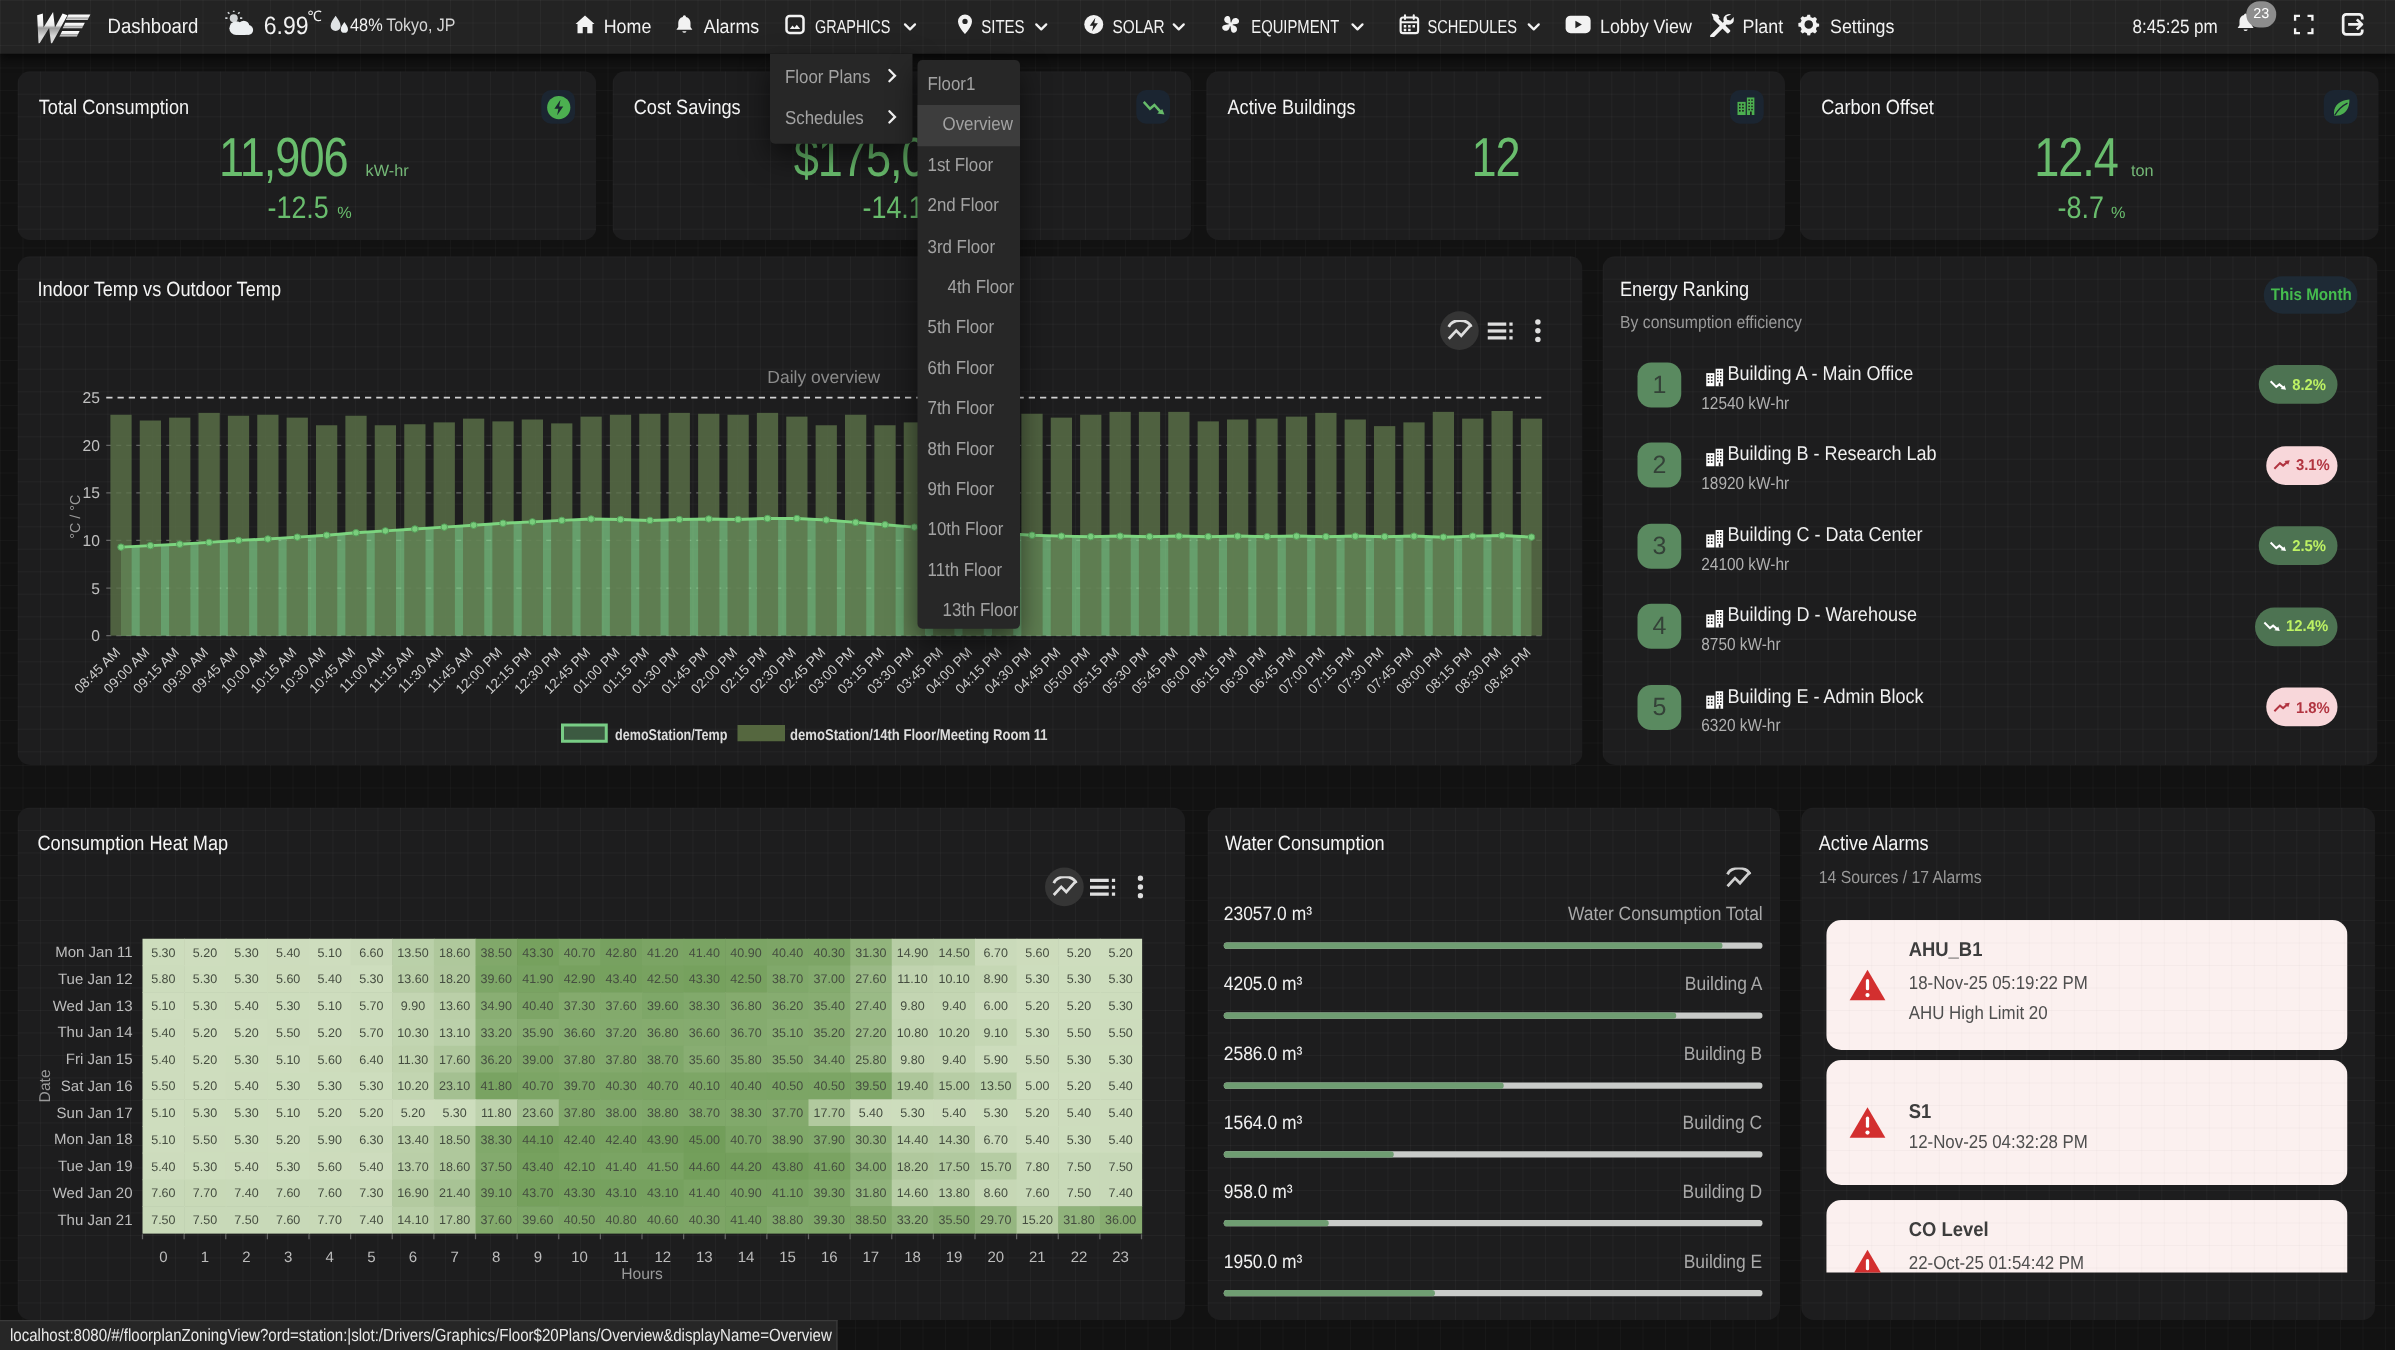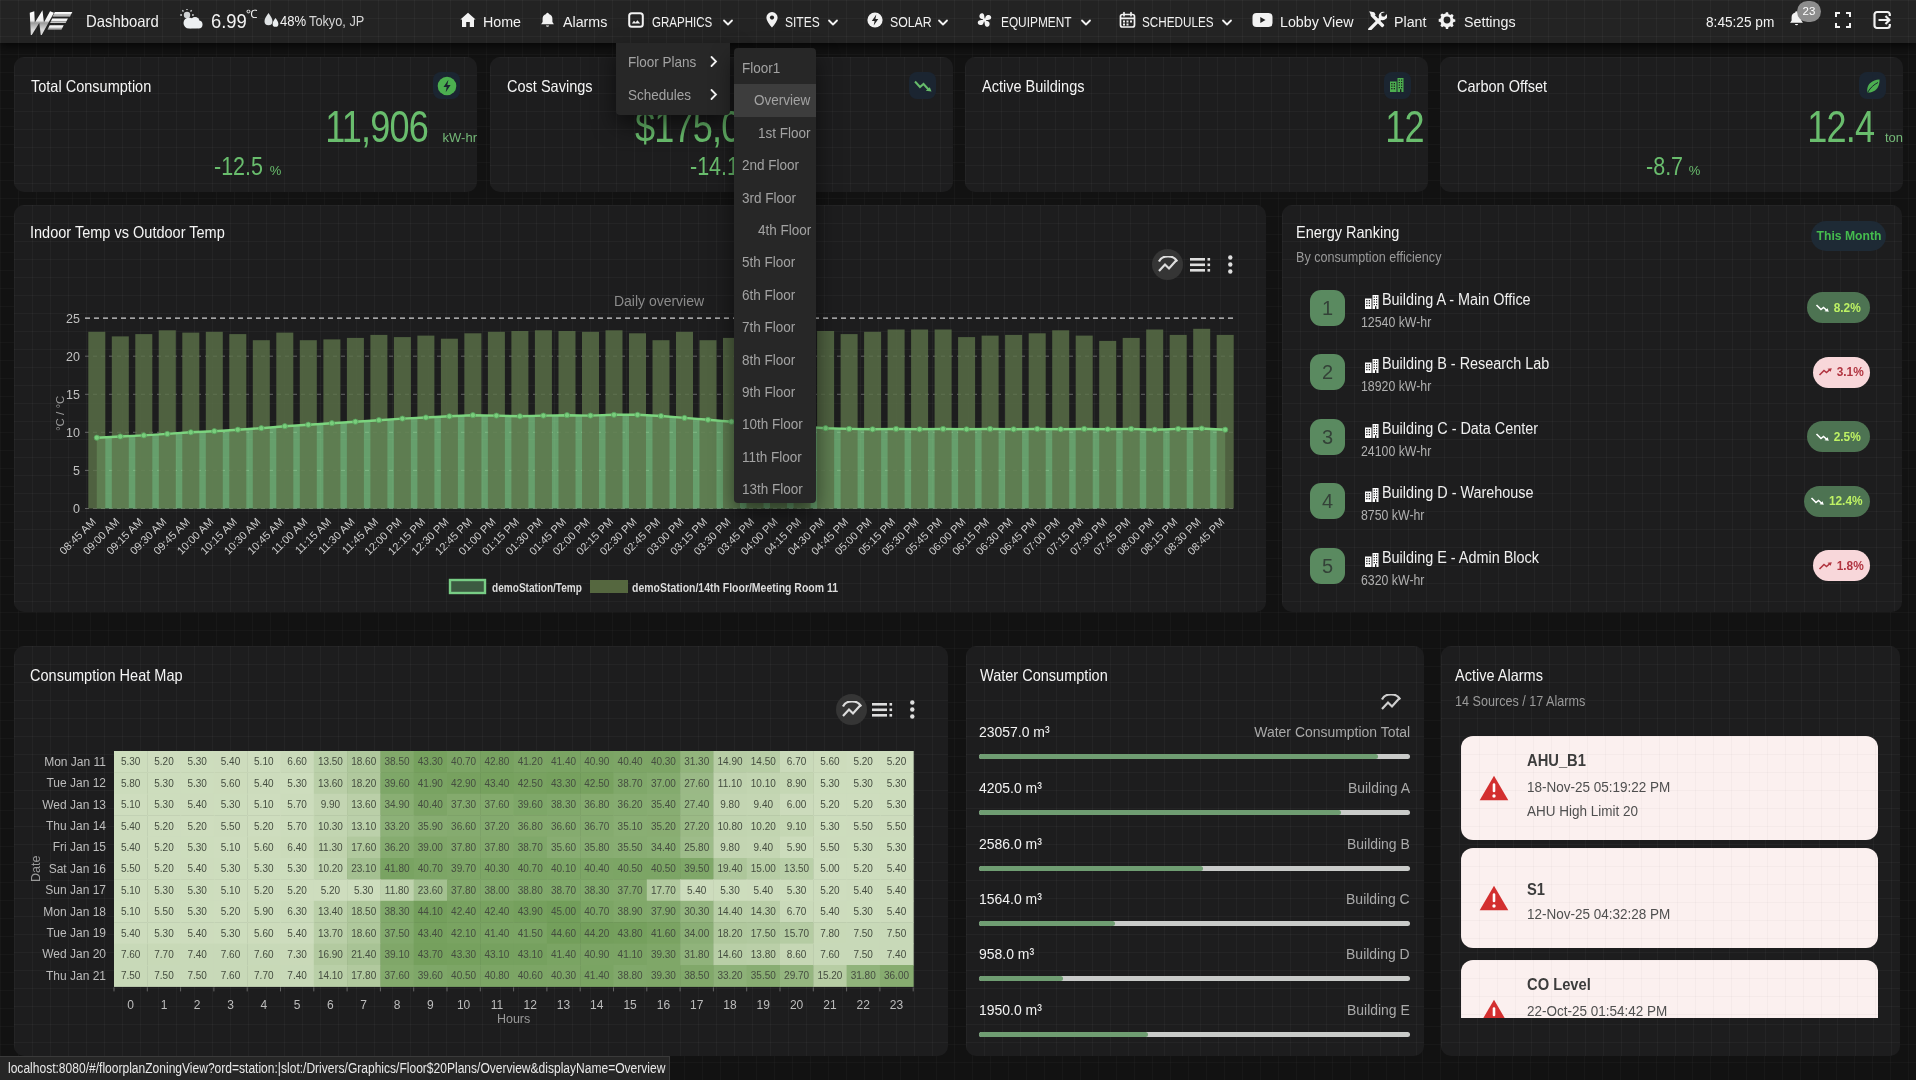--- a/index.html
+++ b/index.html
@@ -9,21 +9,21 @@
 background-image:linear-gradient(rgba(255,255,255,.03) 1px,transparent 1px),linear-gradient(90deg,rgba(255,255,255,.03) 1px,transparent 1px);
 background-size:18px 18px}
 .abs{position:absolute}
 nav{position:absolute;left:0;top:0;width:1916px;height:43px;background-color:#232323;
 background-image:linear-gradient(rgba(255,255,255,.03) 1px,transparent 1px),linear-gradient(90deg,rgba(255,255,255,.03) 1px,transparent 1px);
 background-size:18px 18px;box-shadow:0 3px 8px rgba(0,0,0,.65);z-index:40}
 nav .it{position:absolute;top:0;height:43px;line-height:43px;font-size:15.5px;color:#f2f2f2;white-space:nowrap;transform-origin:0 50%}
 nav .ic{position:absolute;top:50%;transform:translateY(-50%)}
 .cardtitle{position:absolute;left:17px;top:20px;font-size:16.5px;font-weight:500;color:#f5f5f5;letter-spacing:0;transform:scaleX(.88);transform-origin:0 50%;white-space:nowrap}
 .iconsq{position:absolute;width:27px;height:27px;border-radius:8px;background:#1b2531;display:flex;align-items:center;justify-content:center}
-.bignum{position:absolute;left:0;width:100%;top:45px;text-align:right;color:#69bd6d;white-space:nowrap}
+.bignum{position:absolute;left:0;width:100%;top:45px;text-align:center;color:#69bd6d;white-space:nowrap}
 .bignum .n{font-size:44px;display:inline-block;transform:scaleX(.82);transform-origin:center;letter-spacing:-1px}
 .bignum .u{font-size:13px;color:#74b877;margin-left:3px}
 .delta{position:absolute;left:0;width:100%;top:95px;text-align:center;color:#69bd6d;font-size:25px}
 .delta .u{font-size:13px;margin-left:3px}
 .menu{position:absolute;background:#272727;box-shadow:0 10px 22px rgba(0,0,0,.55);z-index:50;border-radius:3px}
 .menu .mi{position:relative;height:33px;line-height:33px;font-size:15px;color:#a3a3a3;padding-left:12px;white-space:nowrap}
 .menu .mi .tx{display:inline-block;transform:scaleX(.9);transform-origin:0 50%}
 .menu .mi.on{background:#3d3d3d}
 .menu .arr{position:absolute;right:12px;top:50%;transform:translateY(-50%)}
 .erow{position:absolute;left:0;width:100%}
@@ -1301,25 +1301,25 @@
     <div class="mi" style="margin-top:2px"><span class="tx">Floor Plans</span><span class="arr"><svg width="8" height="12" viewBox="0 0 8 12" style="">
           <path d="M1.5 1.5 L6 6 L1.5 10.5" fill="none" stroke="#f2f2f2" stroke-width="1.8" stroke-linecap="round"></path>
         </svg></span></div>
     <div class="mi"><span class="tx">Schedules</span><span class="arr"><svg width="8" height="12" viewBox="0 0 8 12" style="">
           <path d="M1.5 1.5 L6 6 L1.5 10.5" fill="none" stroke="#f2f2f2" stroke-width="1.8" stroke-linecap="round"></path>
         </svg></span></div>
   </div>
 <div class="menu" style="left:734px;top:48px;width:82px;height:455px;border-radius:4px;padding-top:4px">
     <div class="mi" style="height:32.4px;line-height:32.4px;padding-left:8px"><span class="tx">Floor1</span></div>
     <div class="mi on" style="height:32.4px;line-height:32.4px;padding-left:20px"><span class="tx">Overview</span></div>
-    <div class="mi" style="height:32.4px;line-height:32.4px;padding-left:24px"><span class="tx">1st Floor</span></div>
+    <div class="mi" style="height:32.4px;line-height:32.4px;padding-left:8px"><span class="tx">1st Floor</span></div>
     <div class="mi" style="height:32.4px;line-height:32.4px;padding-left:8px"><span class="tx">2nd Floor</span></div>
     <div class="mi" style="height:32.4px;line-height:32.4px;padding-left:8px"><span class="tx">3rd Floor</span></div>
     <div class="mi" style="height:32.4px;line-height:32.4px;padding-left:24px"><span class="tx">4th Floor</span></div>
     <div class="mi" style="height:32.4px;line-height:32.4px;padding-left:8px"><span class="tx">5th Floor</span></div>
     <div class="mi" style="height:32.4px;line-height:32.4px;padding-left:8px"><span class="tx">6th Floor</span></div>
     <div class="mi" style="height:32.4px;line-height:32.4px;padding-left:8px"><span class="tx">7th Floor</span></div>
     <div class="mi" style="height:32.4px;line-height:32.4px;padding-left:8px"><span class="tx">8th Floor</span></div>
     <div class="mi" style="height:32.4px;line-height:32.4px;padding-left:8px"><span class="tx">9th Floor</span></div>
     <div class="mi" style="height:32.4px;line-height:32.4px;padding-left:8px"><span class="tx">10th Floor</span></div>
     <div class="mi" style="height:32.4px;line-height:32.4px;padding-left:8px"><span class="tx">11th Floor</span></div>
-    <div class="mi" style="height:32.4px;line-height:32.4px;padding-left:8px"><span class="tx">13th Floor</span></div>
+    <div class="mi" style="height:32.4px;line-height:32.4px;padding-left:20px"><span class="tx">13th Floor</span></div>
   </div>
 <div class="statusbar"><span style="display:inline-block;transform:scaleX(.86);transform-origin:0 50%">localhost:8080/#/floorplanZoningView?ord=station:|slot:/Drivers/Graphics/Floor$20Plans/Overview&amp;displayName=Overview</span></div>
 </body></html>

